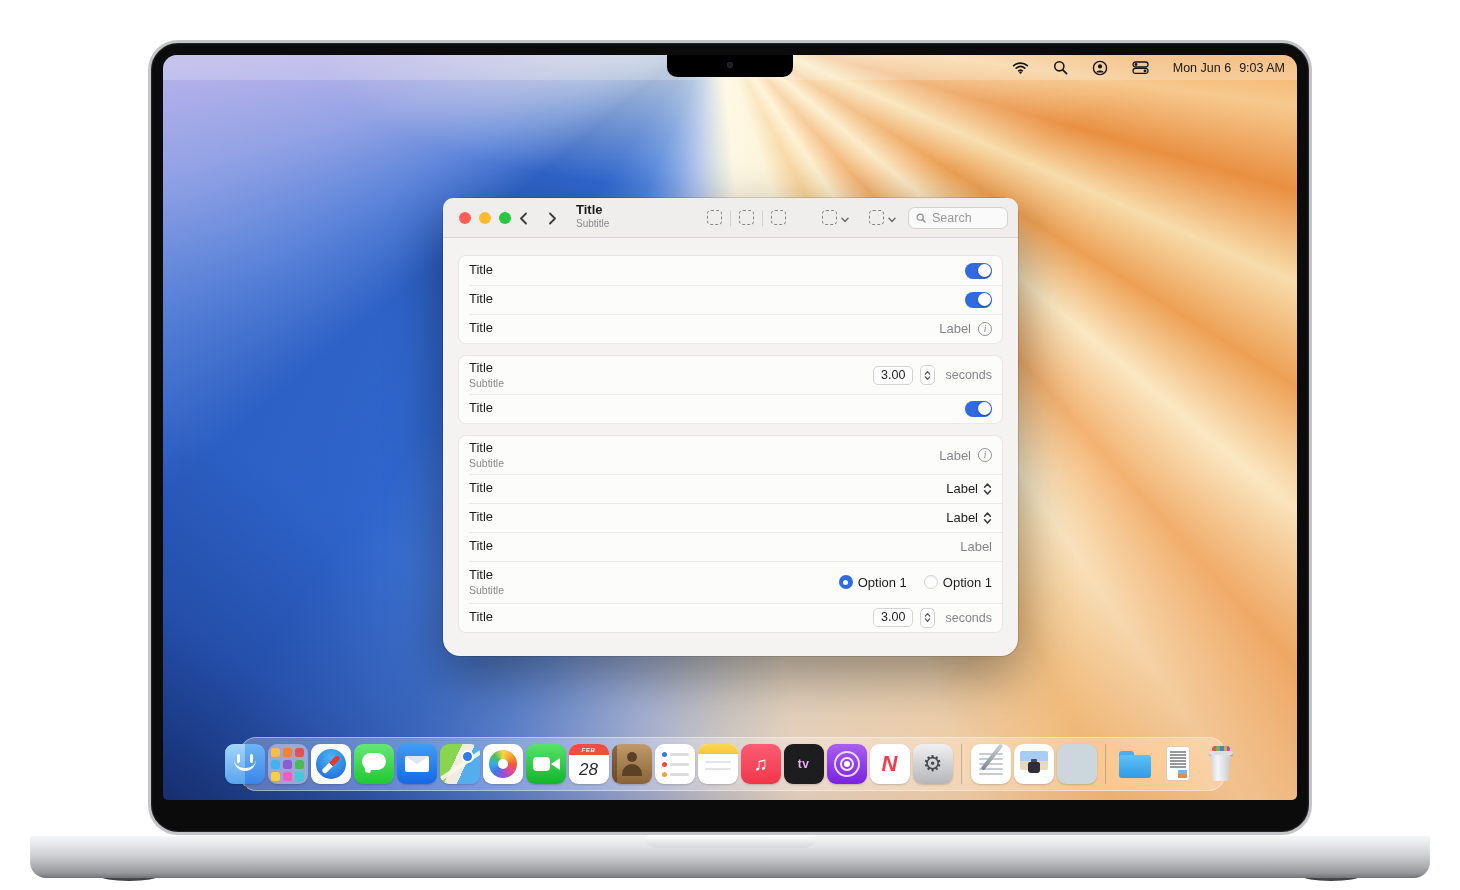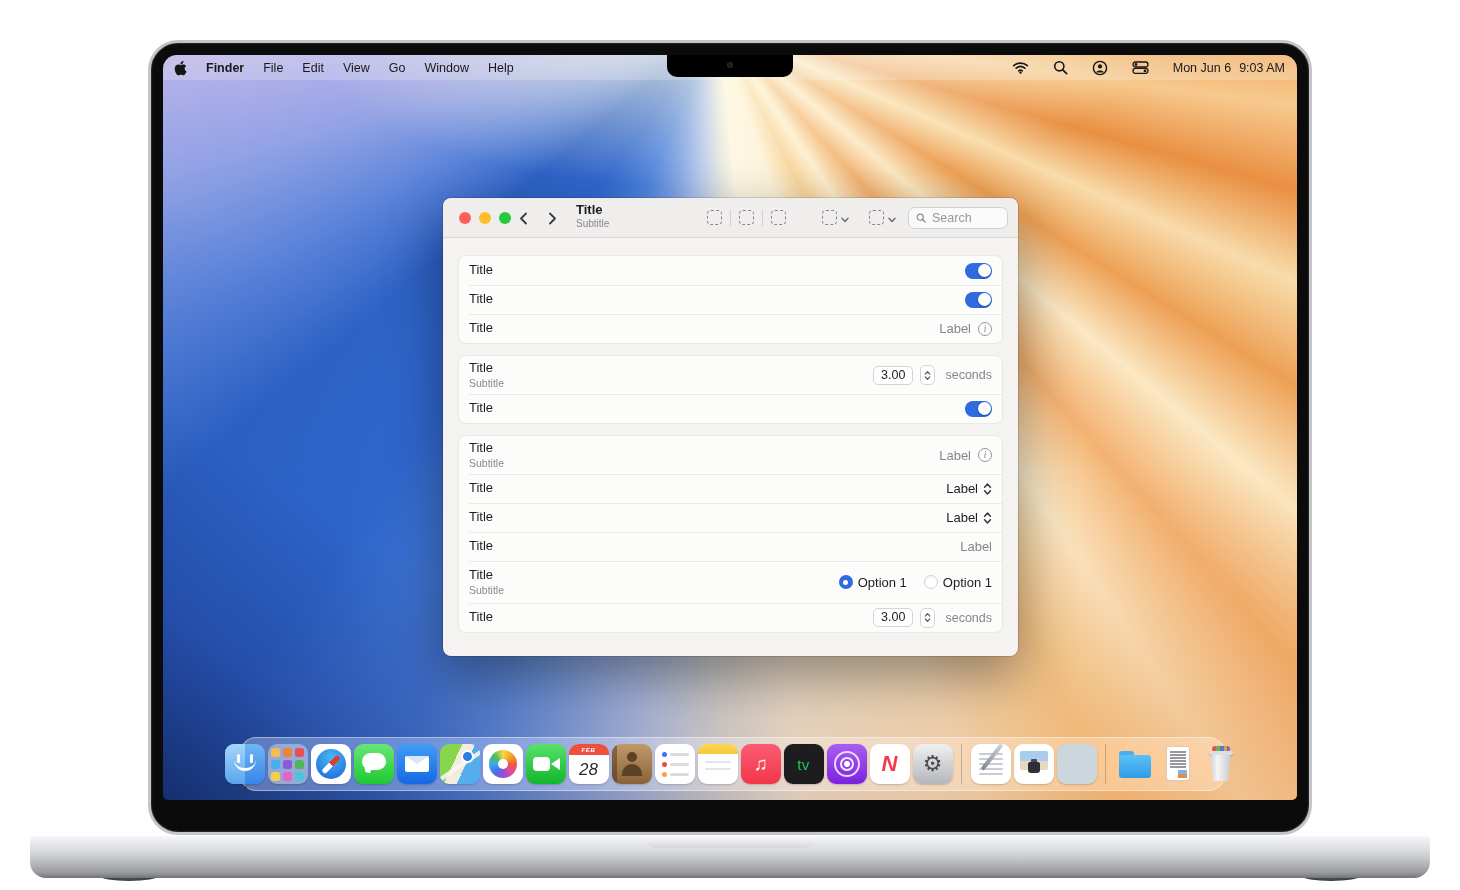--- a/index.html
+++ b/index.html
@@ -33,21 +33,21 @@
   .menubar{position:absolute;left:0;top:0;right:0;height:25px;background:rgba(252,250,248,.22);
     display:flex;align-items:center;padding:0 12px 0 10px;z-index:30;color:#191919;font-size:12.5px}
   .mb-left{display:flex;align-items:center;gap:19px}
   .mb-apple{display:flex;align-items:center;margin-right:0}
   .mb-item{cursor:default}
   .mb-item.active{font-weight:700}
   .mb-right{margin-left:auto;display:flex;align-items:center;gap:24px}
   .mb-clock{display:flex;gap:8px;font-size:12.5px}
 
   
-  .window{position:absolute;left:280px;top:143px;width:575px;height:458px;background:#f4f3f2;border-radius:8px;
+  .window{position:absolute;left:280px;top:143px;width:575px;height:458px;background:#f4f3f2;border-radius:17px;
     box-shadow:0 22px 55px rgba(0,0,0,.42),0 0 0 1px rgba(0,0,0,.12);z-index:20}
   .titlebar{position:relative;height:40px;background:#f0eeed;border-bottom:1px solid #d9d6d4;border-radius:10px 10px 0 0}
   .lights{position:absolute;left:16px;top:14px;display:flex;gap:8px}
   .light{width:12px;height:12px;border-radius:50%}
   .navbtn{position:absolute;top:10px;width:20px;height:20px;display:flex;align-items:center;justify-content:center}
   .tb-title{position:absolute;left:133px;top:5px;line-height:1.1}
   .tb-title .t{font-size:13px;font-weight:700;color:#1d1d1f}
   .tb-title .s{font-size:10px;color:#8a8a8e;margin-top:1px}
   .tb-icons{position:absolute;left:264px;top:0;height:100%;display:flex;align-items:center;gap:8px}
   .ph-sq{width:15px;height:15px;border:1.6px dashed #86868b;border-radius:4px}
@@ -127,21 +127,21 @@
   .ct-head{position:absolute;left:calc(50% - 5px);top:8px;width:10px;height:10px;border-radius:50%;background:#5d4124}
   .ct-body{position:absolute;left:calc(50% - 10px);top:20px;width:20px;height:12px;border-radius:10px 10px 0 0;background:#5d4124}
   .ic-reminders{background:#fff;display:flex;flex-direction:column;justify-content:center;gap:5px;padding-left:7px}
   .rm-row{display:flex;align-items:center;gap:3px}
   .rm-dot{width:5px;height:5px;border-radius:50%}
   .rm-line{width:19px;height:3px;border-radius:2px;background:#dcdce0}
   .ic-notes{background:#fff}
   .nt-top{position:absolute;top:0;left:0;right:0;height:10px;background:linear-gradient(180deg,#fbd84e,#f6c63e)}
   .nt-line{position:absolute;left:7px;right:7px;height:2px;background:#e4e4e8;border-radius:1px}
   .ic-music{background:linear-gradient(180deg,#fb5c74,#f23649);color:#fff;font-size:19px;display:flex;align-items:center;justify-content:center}
-  .ic-tv{background:#1d1d1f;color:#22c55e;display:flex;align-items:center;justify-content:center;font-size:15px;font-weight:400;letter-spacing:.5px}
+  .ic-tv{background:#1d1d1f;color:#f0abfc;display:flex;align-items:center;justify-content:center;font-size:12px;font-weight:700;letter-spacing:.5px}
   .ic-podcasts{background:linear-gradient(180deg,#a95ef0,#7a23e0)}
   .pc-r1{position:absolute;left:calc(50% - 13px);top:calc(50% - 13px);width:26px;height:26px;border:2.5px solid rgba(255,255,255,.8);border-radius:50%}
   .pc-r2{position:absolute;left:calc(50% - 7px);top:calc(50% - 7px);width:14px;height:14px;border:2.5px solid rgba(255,255,255,.9);border-radius:50%}
   .pc-dot{position:absolute;left:calc(50% - 3px);top:calc(50% - 3px);width:6px;height:6px;border-radius:50%;background:#fff}
   .ic-news{background:#fff;display:flex;align-items:center;justify-content:center;font-weight:700;font-style:italic;font-size:22px;color:#f23b4d}
   .ic-settings{background:linear-gradient(180deg,#f0f0f2,#b4b6ba);display:flex;align-items:center;justify-content:center;font-size:22px;color:#4a4a4e}
   .ic-textedit{background:#fff}
   .te-line{position:absolute;left:8px;right:8px;height:2px;background:#c8ccd2;border-radius:1px}
   .te-pen{position:absolute;left:19px;top:-3px;width:4px;height:32px;background:linear-gradient(180deg,#cdd3da,#7d8791);transform:rotate(38deg);border-radius:2px}
   .ic-preview{background:#fff}
@@ -163,36 +163,20 @@
   .tr-body{position:absolute;left:9px;top:11px;width:22px;height:26px;border-radius:2px 2px 5px 5px;
     background:linear-gradient(90deg,#cfd1d4,#f4f5f6 35%,#c3c5c8);clip-path:polygon(4% 0,96% 0,84% 100%,16% 100%)}
 </style>
 </head>
 <body>
 
 <div class="laptop">
   <div class="display">
 
     <div class="menubar">
-      <div class="mb-left">
-        <span class="mb-apple">
-          <svg width="14" height="16" viewBox="0 0 14 16">
-            <path fill="#161616" d="M11.6 8.6c0-1.8 1.5-2.7 1.6-2.7-.9-1.3-2.2-1.4-2.7-1.5-1.1-.1-2.2.7-2.8.7-.6 0-1.5-.7-2.4-.7C4.1 4.4 2.9 5.1 2.3 6.2 1 8.4 2 11.7 3.2 13.5c.6.9 1.3 1.9 2.3 1.8.9 0 1.3-.6 2.4-.6s1.4.6 2.4.6 1.6-.9 2.2-1.8c.7-1 1-2 1-2.1-.1 0-1.9-.8-1.9-2.8zM9.7 3.3c.5-.6.9-1.5.8-2.3-.7 0-1.7.5-2.2 1.1-.5.6-.9 1.5-.8 2.3.9.1 1.7-.5 2.2-1.1z"></path>
-          </svg>
-        </span>
-        <span class="mb-items-host" style="display:flex;gap:19px">
-            <span class="mb-item active">Finder</span>
-            <span class="mb-item">File</span>
-            <span class="mb-item">Edit</span>
-            <span class="mb-item">View</span>
-            <span class="mb-item">Go</span>
-            <span class="mb-item">Window</span>
-            <span class="mb-item">Help</span>
-          </span>
-      </div>
       <div class="mb-right">
         <svg width="17" height="13" viewBox="0 0 17 13">
           <path d="M1.7 4.6 C5.4 1.2 11.6 1.2 15.3 4.6" fill="none" stroke="#161616" stroke-width="1.7" stroke-linecap="round"></path>
           <path d="M4.2 7.2 C6.8 5 10.2 5 12.8 7.2" fill="none" stroke="#161616" stroke-width="1.7" stroke-linecap="round"></path>
           <path d="M6.7 9.8 C7.8 8.9 9.2 8.9 10.3 9.8" fill="none" stroke="#161616" stroke-width="1.7" stroke-linecap="round"></path>
           <circle cx="8.5" cy="11.6" r="1.2" fill="#161616"></circle>
         </svg>
         <svg width="15" height="15" viewBox="0 0 15 15">
           <circle cx="6.3" cy="6.3" r="4.6" fill="none" stroke="#161616" stroke-width="1.6"></circle>
           <line x1="9.8" y1="9.8" x2="13.6" y2="13.6" stroke="#161616" stroke-width="1.8" stroke-linecap="round"></line>

